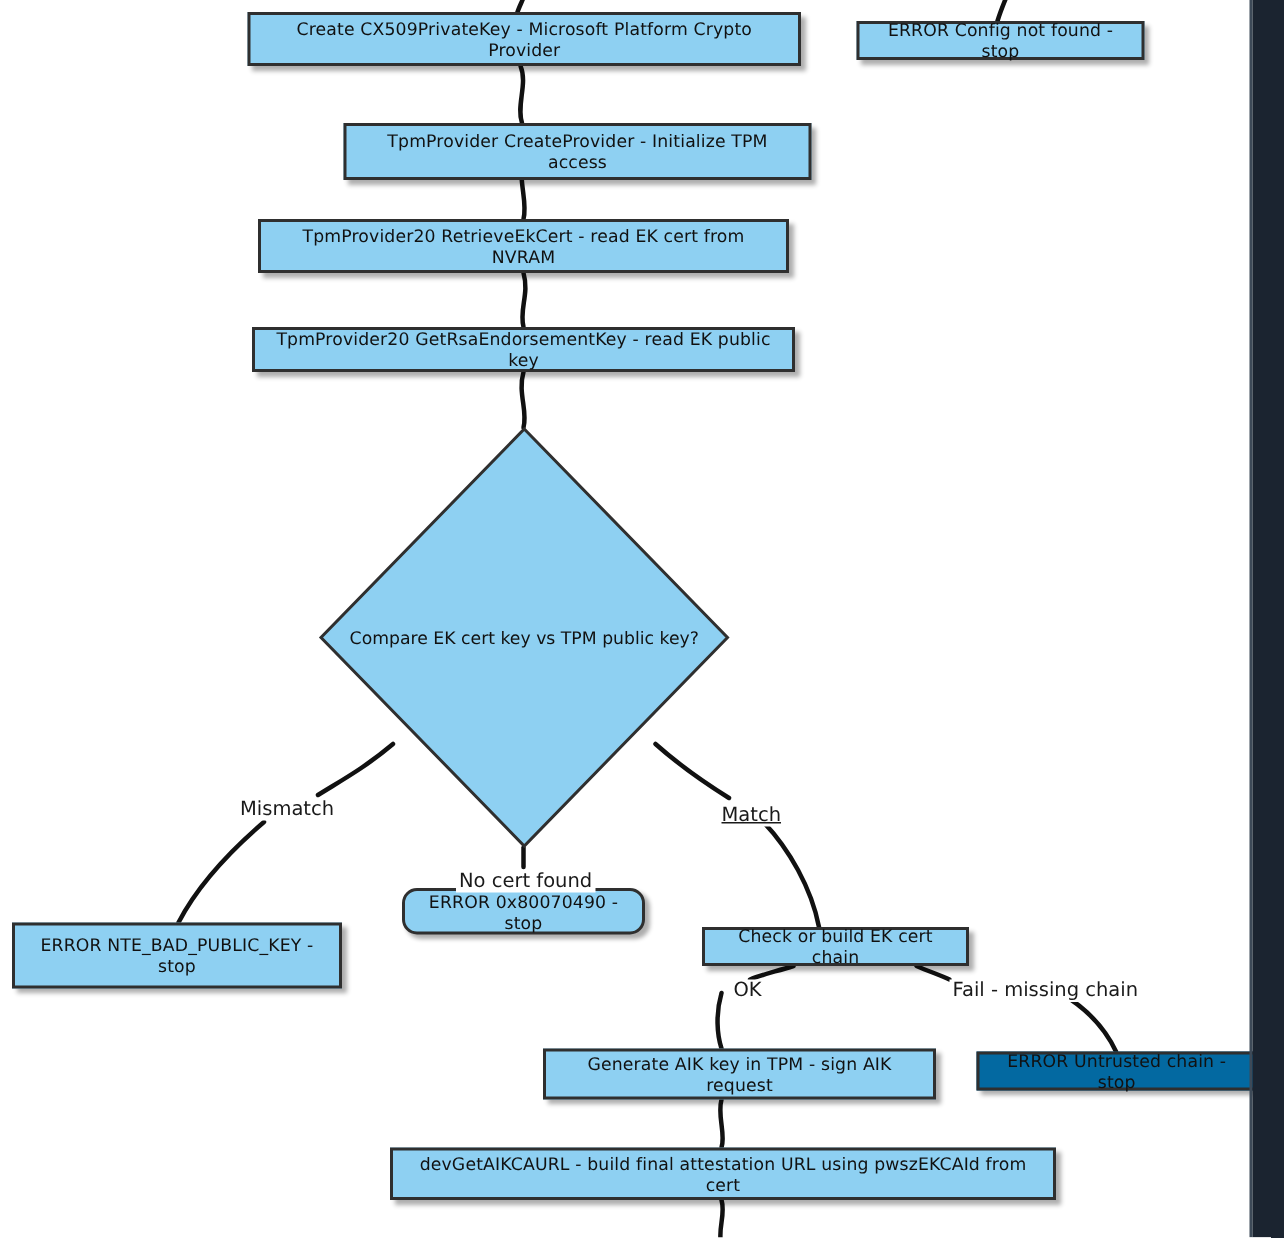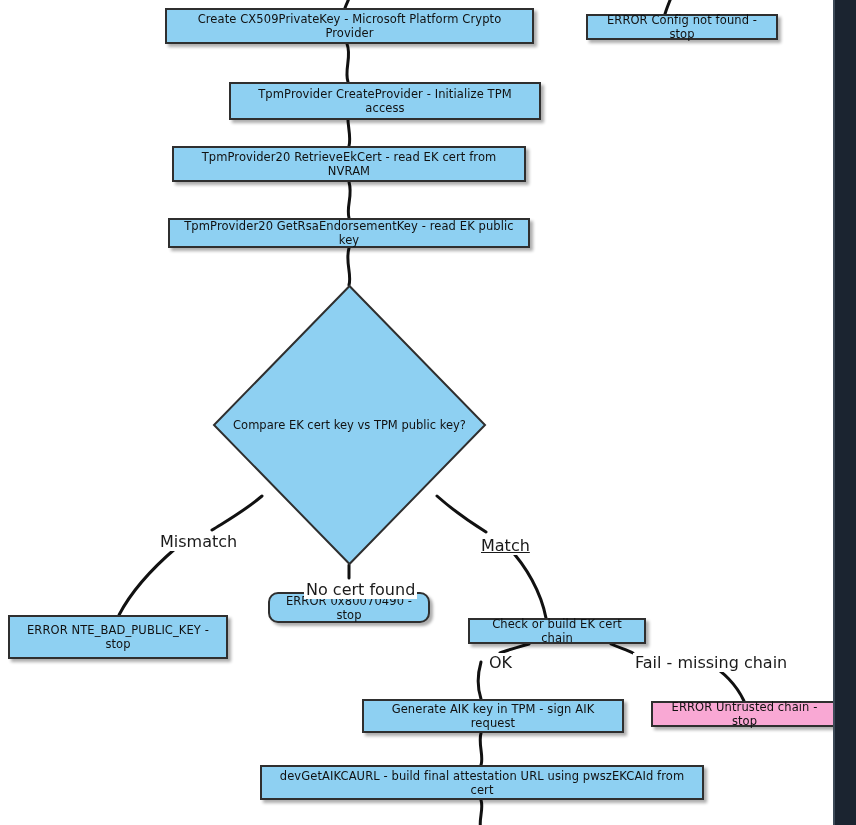--- a/index.html
+++ b/index.html
@@ -79,21 +79,21 @@
     text-align: right;
     font-size: 11.5px;
     line-height: 15px;
     color: #111111;
     pointer-events: none;
   }
 
   
   .edge-label {
     position: absolute;
-    font-size: 16px;
+    font-size: 13px;
     color: #1a1a1a;
     white-space: nowrap;
     background: #ffffff;
     padding: 0 2px;
   }
 
   
   #edges {
     position: absolute;
     left: 0;
@@ -131,21 +131,21 @@
       <path d="M 611 644 C 620 648 627 650 633 653" stroke-width="3" stroke="#111111"></path>
       <path d="M 707 662 C 724 672 737 686 744 701" stroke-width="3" stroke="#111111"></path>
       <path d="M 481 733 C 478 744 484 756 481 765" stroke-width="3" stroke="#111111"></path>
       <path d="M 481 800 C 484 810 478 820 481 830" stroke-width="3" stroke="#111111"></path>
     </svg>
 
   <div id="nodes">
       <div class="node" style="left: 165px; top: 8px; width: 369px; height: 36px; background: rgb(142, 208, 242); border-color: rgb(47, 47, 47);">
         <span class="node-text">Create CX509PrivateKey - Microsoft Platform Crypto Provider</span>
       </div>
-      <div class="node" style="left: 571px; top: 14px; width: 192px; height: 26px; background: rgb(142, 208, 242); border-color: rgb(47, 47, 47); margin-left: 15px;">
+      <div class="node" style="left: 571px; top: 14px; width: 192px; height: 26px; background: rgb(142, 208, 242); border-color: rgb(47, 47, 47);">
         <span class="node-text">ERROR Config not found - stop</span>
       </div>
       <div class="node" style="left: 193px; top: 82px; width: 312px; height: 38px; background: rgb(142, 208, 242); border-color: rgb(47, 47, 47); margin-left: 36px;">
         <span class="node-text">TpmProvider CreateProvider - Initialize TPM access</span>
       </div>
       <div class="node" style="left: 172px; top: 146px; width: 354px; height: 36px; background: rgb(142, 208, 242); border-color: rgb(47, 47, 47);">
         <span class="node-text">TpmProvider20 RetrieveEkCert - read EK cert from NVRAM</span>
       </div>
       <div class="node" style="left: 168px; top: 218px; width: 362px; height: 30px; background: rgb(142, 208, 242); border-color: rgb(47, 47, 47);">
         <span class="node-text">TpmProvider20 GetRsaEndorsementKey - read EK public key</span>
@@ -161,21 +161,21 @@
       </div>
       <div class="node" style="left: 268px; top: 592px; width: 162px; height: 31px; background: rgb(142, 208, 242); border-color: rgb(47, 47, 47); border-radius: 10px;">
         <span class="node-text">ERROR 0x80070490 - stop</span>
       </div>
       <div class="node" style="left: 468px; top: 618px; width: 178px; height: 26px; background: rgb(142, 208, 242); border-color: rgb(47, 47, 47);">
         <span class="node-text">Check or build EK cert chain</span>
       </div>
       <div class="node" style="left: 362px; top: 699px; width: 262px; height: 34px; background: rgb(142, 208, 242); border-color: rgb(47, 47, 47);">
         <span class="node-text">Generate AIK key in TPM - sign AIK request</span>
       </div>
-      <div class="node" style="left: 651px; top: 701px; width: 187px; height: 26px; background: #f9a8d4; border-color: rgb(47, 47, 47);">
+      <div class="node" style="left: 651px; top: 701px; width: 187px; height: 26px; background: #0369a1; border-color: rgb(47, 47, 47);">
         <span class="node-text">ERROR Untrusted chain - stop</span>
       </div>
       <div class="node" style="left: 260px; top: 765px; width: 444px; height: 35px; background: rgb(142, 208, 242); border-color: rgb(47, 47, 47);">
         <span class="node-text">devGetAIKCAURL - build final attestation URL using pwszEKCAId from cert</span>
       </div>
     </div>
 
   <div id="labels">
       <div class="edge-label" style="left: 158px; top: 532px;">Mismatch</div>
       <div class="edge-label" style="left: 304px; top: 580px;">No cert found</div>

